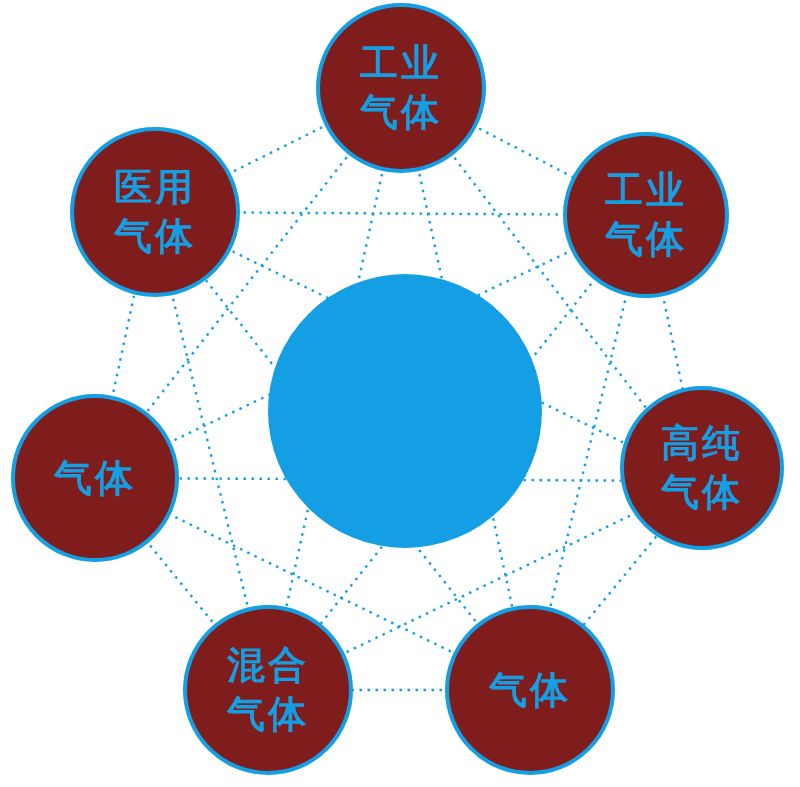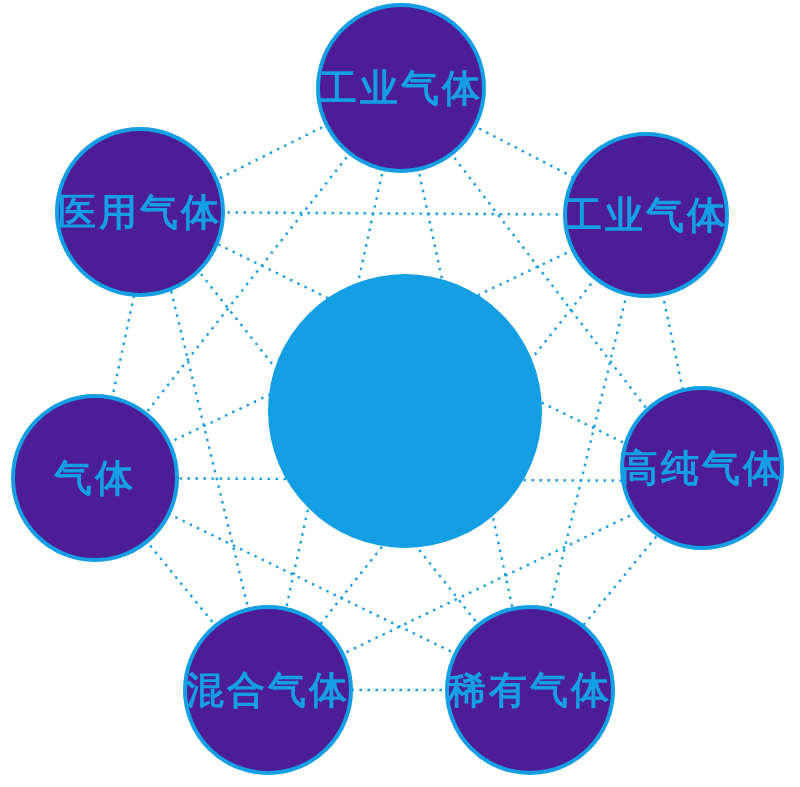--- a/index.html
+++ b/index.html
@@ -25,24 +25,24 @@
     z-index: 1;
   }
   .center-circle {
     position: absolute;
     border-radius: 50%;
     z-index: 2;
   }
   .node {
     position: absolute;
     border-radius: 50%;
-    background: #4c1d95;
+    background: #7f1d1d;
     box-sizing: border-box;
     display: flex;
-    flex-direction: row;
+    flex-direction: column;
     align-items: center;
     justify-content: center;
     z-index: 3;
     text-align: center;
     font-weight: bold;
   }
   .node .lbl {
     font-size: 38px;
     line-height: 1.28;
     letter-spacing: 3px;
@@ -89,31 +89,30 @@
     <div class="lbl">工业</div>
     <div class="lbl">气体</div>
   </div>
 
   <div class="node" style="left: 620px; top: 386px; width: 164px; height: 164px; border: 4px solid rgb(20, 159, 228); color: rgb(20, 159, 228);">
     <div class="lbl">高纯</div>
     <div class="lbl">气体</div>
   </div>
 
   <div class="node" style="left: 445px; top: 605px; width: 170px; height: 170px; border: 4px solid rgb(20, 159, 228); color: rgb(20, 159, 228);">
-    <div class="lbl">稀有</div>
     <div class="lbl">气体</div>
   </div>
 
   <div class="node" style="left: 183px; top: 605px; width: 170px; height: 170px; border: 4px solid rgb(20, 159, 228); color: rgb(20, 159, 228);">
     <div class="lbl">混合</div>
     <div class="lbl">气体</div>
   </div>
 
   <div class="node" style="left: 11px; top: 394px; width: 168px; height: 168px; border: 4px solid rgb(20, 159, 228); color: rgb(20, 159, 228);">
     <div class="lbl">气体</div>
   </div>
 
-  <div class="node" style="left: 55px; top: 127px; width: 170px; height: 170px; border: 4px solid rgb(20, 159, 228); color: rgb(20, 159, 228);">
+  <div class="node" style="left: 70px; top: 127px; width: 170px; height: 170px; border: 4px solid rgb(20, 159, 228); color: rgb(20, 159, 228);">
     <div class="lbl">医用</div>
     <div class="lbl">气体</div>
   </div>
 
 </div>
 
 </body></html>

